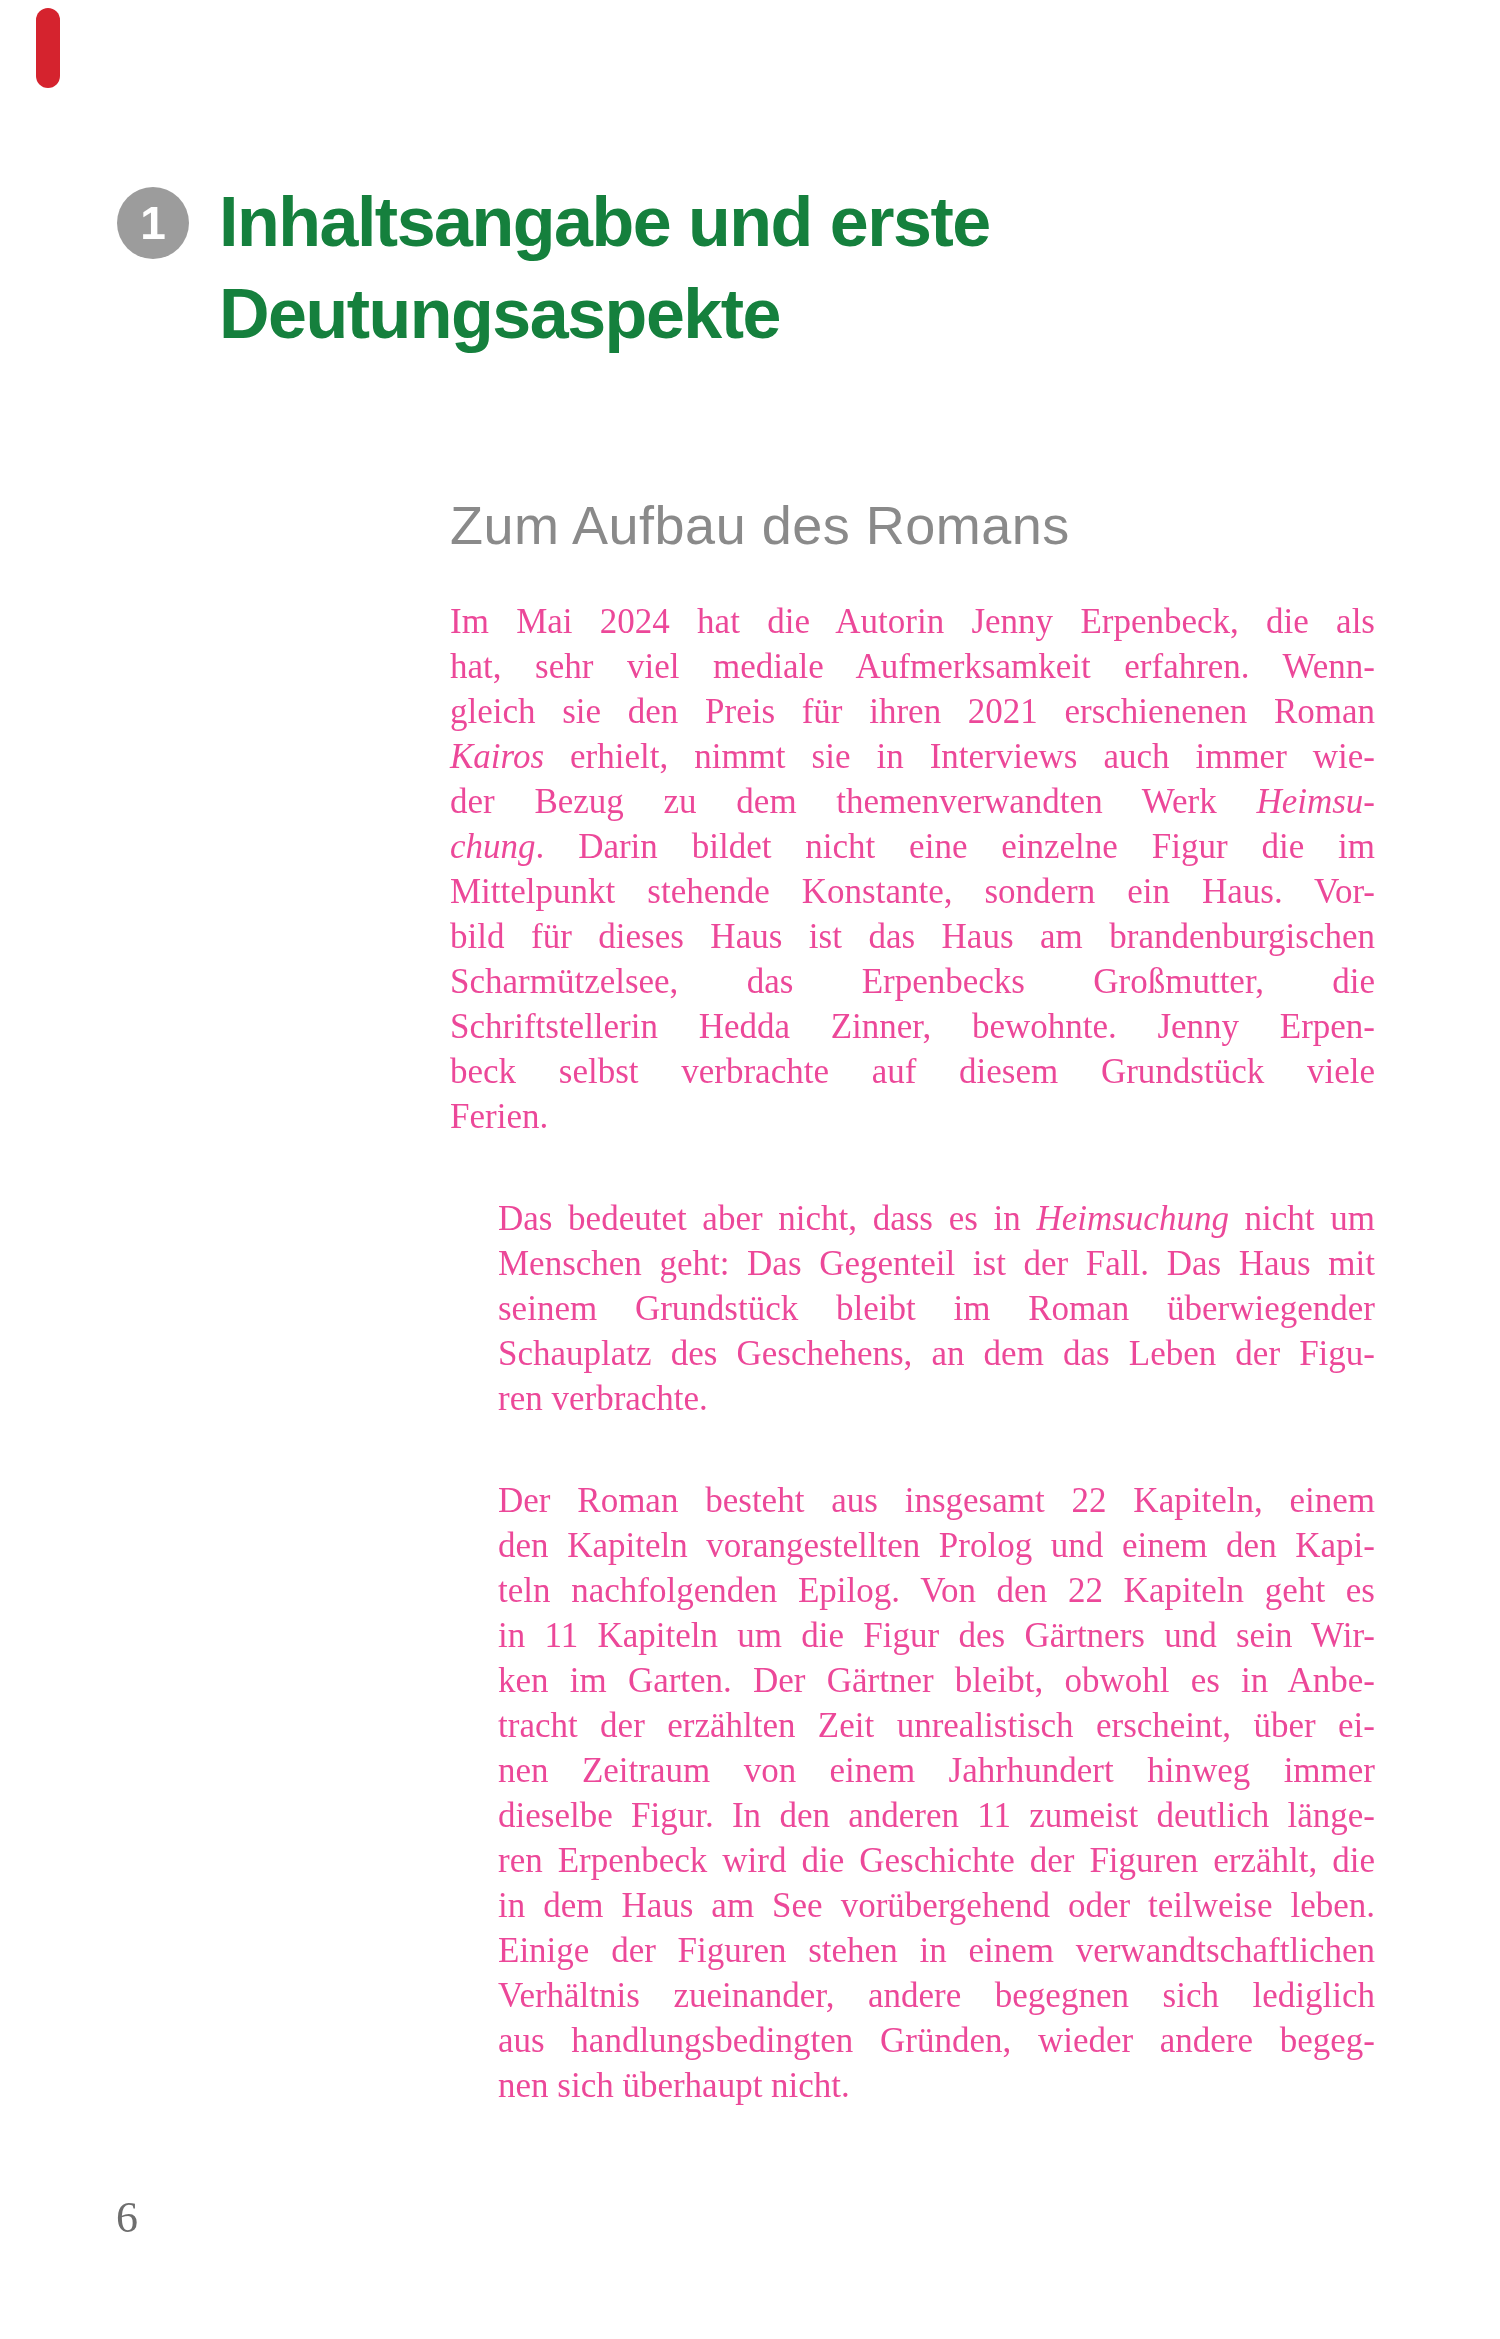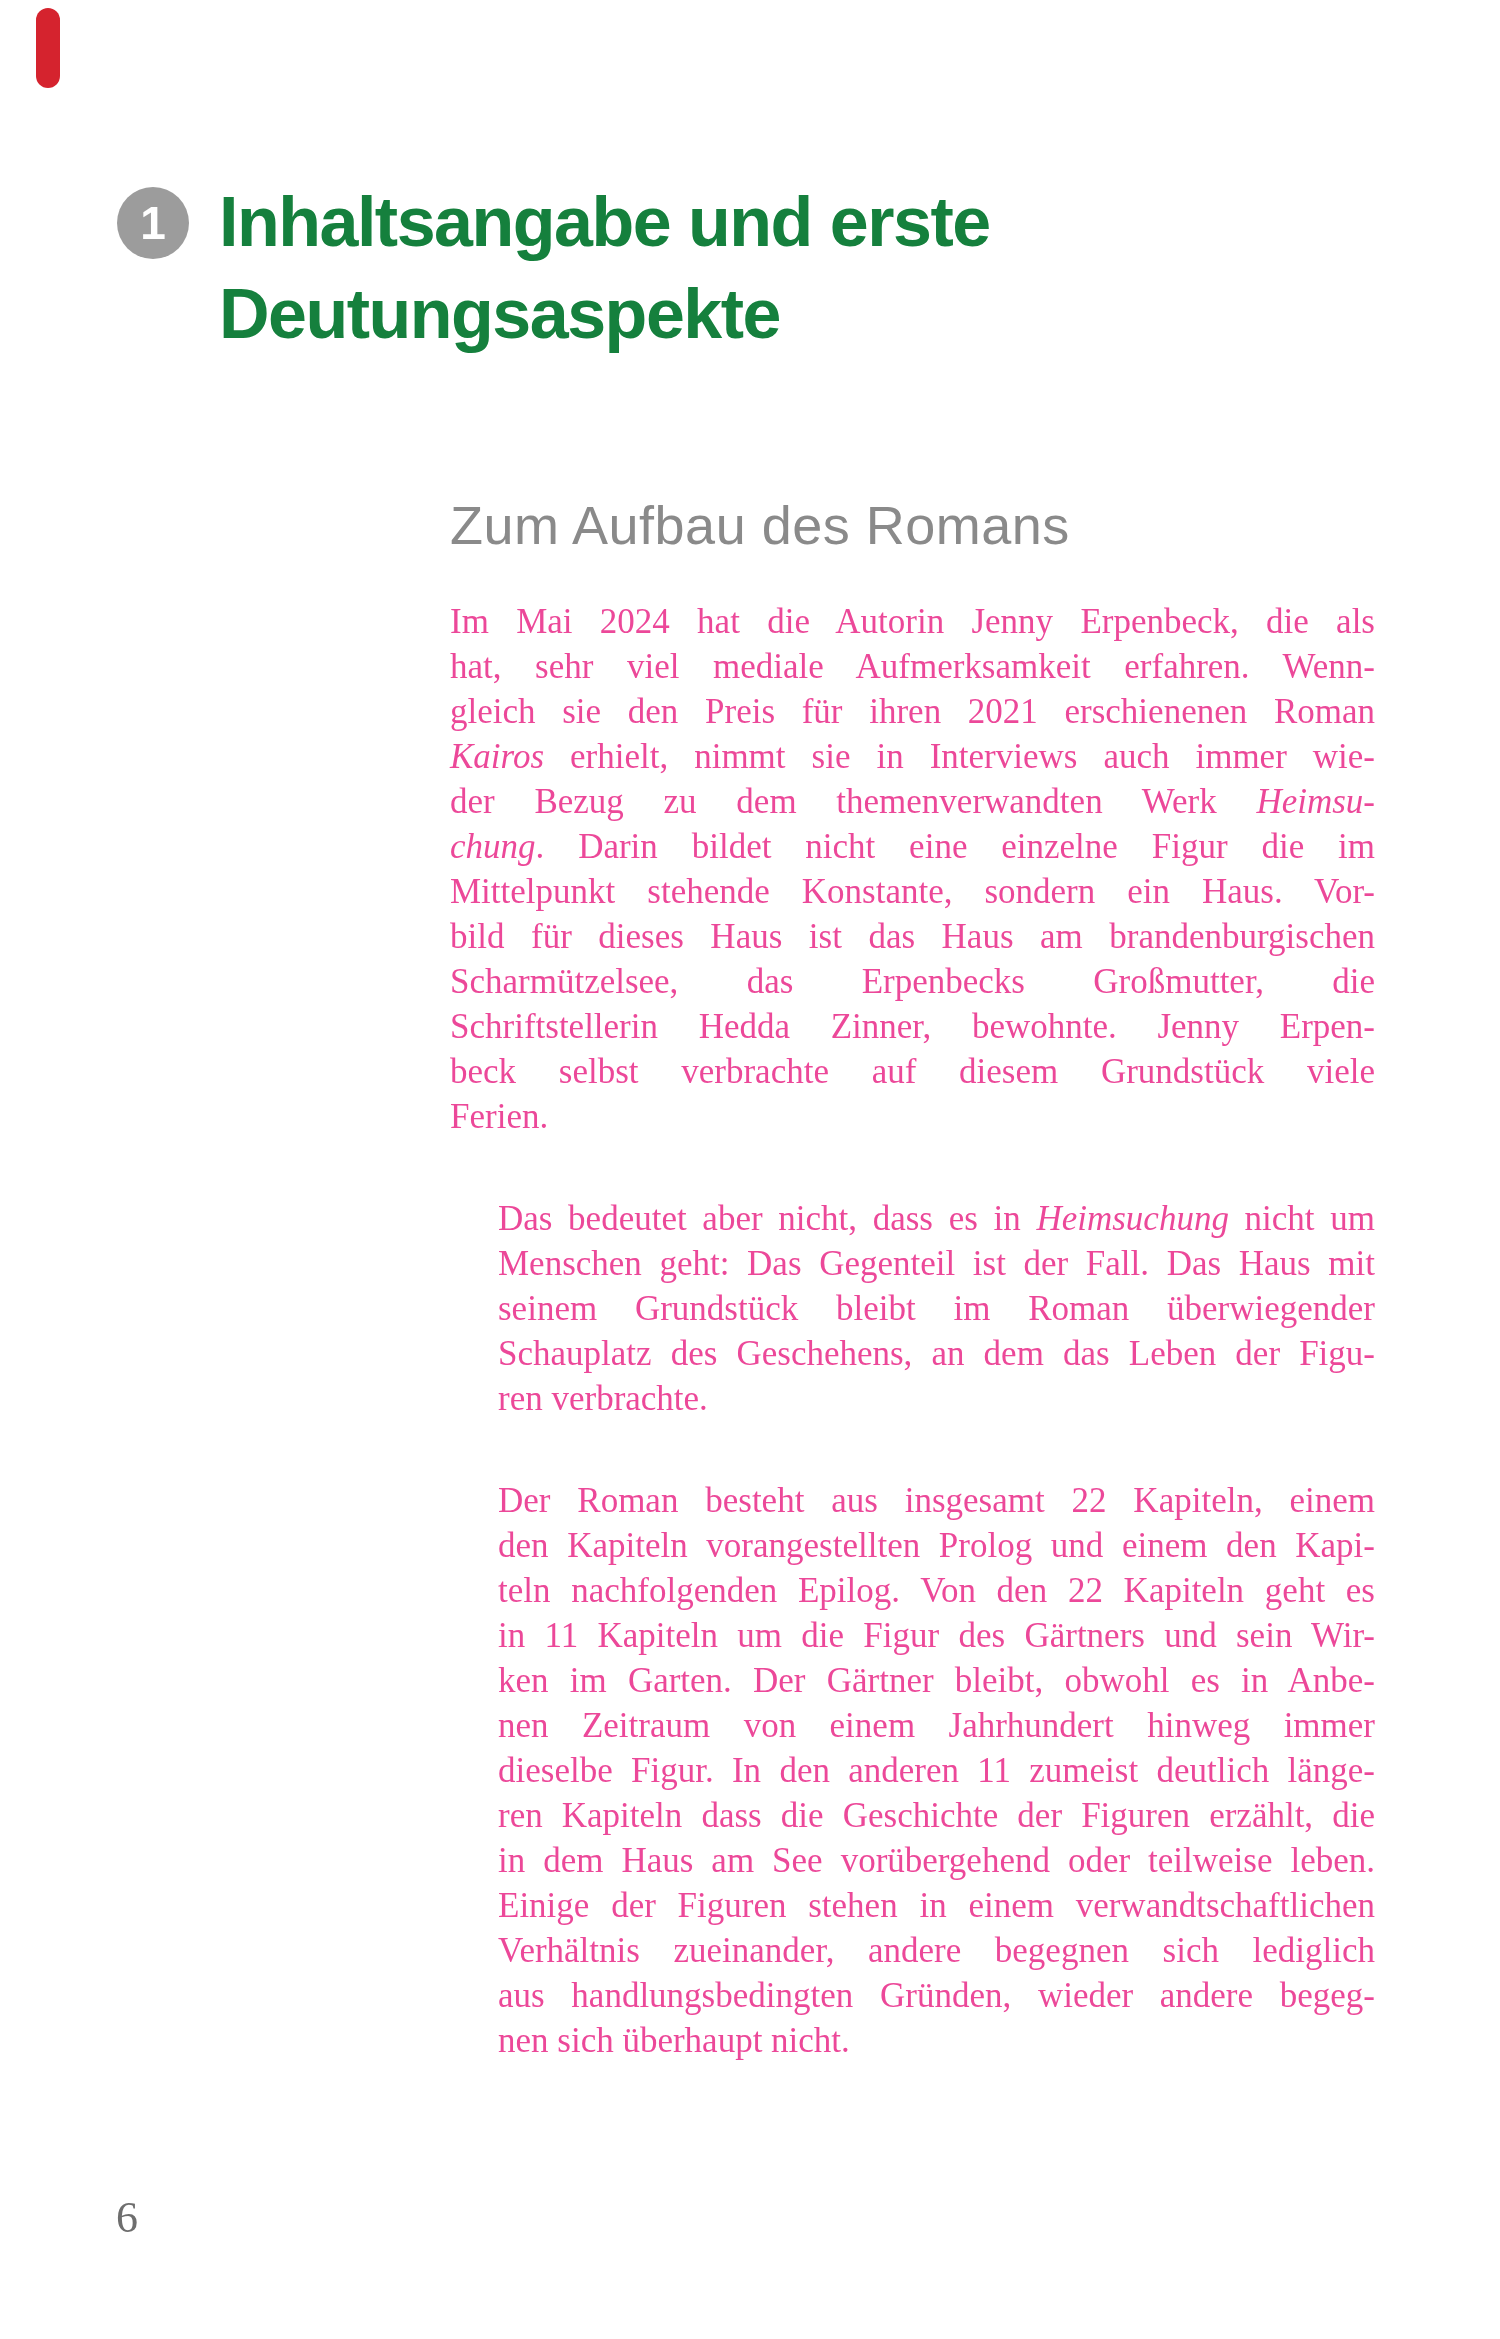--- a/index.html
+++ b/index.html
@@ -131,23 +131,24 @@
         <div class="line"><span>seinem Grundstück bleibt im Roman überwiegender</span></div>
         <div class="line"><span>Schauplatz des Geschehens, an dem das Leben der Figu-</span></div>
         <div class="line last"><span>ren verbrachte.</span></div>
       </div>
       <div class="para">
         <div class="line"><span>Der Roman besteht aus insgesamt 22 Kapiteln, einem</span></div>
         <div class="line"><span>den Kapiteln vorangestellten Prolog und einem den Kapi-</span></div>
         <div class="line"><span>teln nachfolgenden Epilog. Von den 22 Kapiteln geht es</span></div>
         <div class="line"><span>in 11 Kapiteln um die Figur des Gärtners und sein Wir-</span></div>
         <div class="line"><span>ken im Garten. Der Gärtner bleibt, obwohl es in Anbe-</span></div>
+        <div class="line"><span>tracht der erzählten Zeit unrealistisch erscheint, über ei-</span></div>
         <div class="line"><span>nen Zeitraum von einem Jahrhundert hinweg immer</span></div>
         <div class="line"><span>dieselbe Figur. In den anderen 11 zumeist deutlich länge-</span></div>
-        <div class="line"><span>ren Kapiteln dass die Geschichte der Figuren erzählt, die</span></div>
+        <div class="line"><span>ren Erpenbeck wird die Geschichte der Figuren erzählt, die</span></div>
         <div class="line"><span>in dem Haus am See vorübergehend oder teilweise leben.</span></div>
         <div class="line"><span>Einige der Figuren stehen in einem verwandtschaftlichen</span></div>
         <div class="line"><span>Verhältnis zueinander, andere begegnen sich lediglich</span></div>
         <div class="line"><span>aus handlungsbedingten Gründen, wieder andere begeg-</span></div>
         <div class="line last"><span>nen sich überhaupt nicht.</span></div>
       </div>
     </div>
 
   <div class="page-number">6</div>
 

